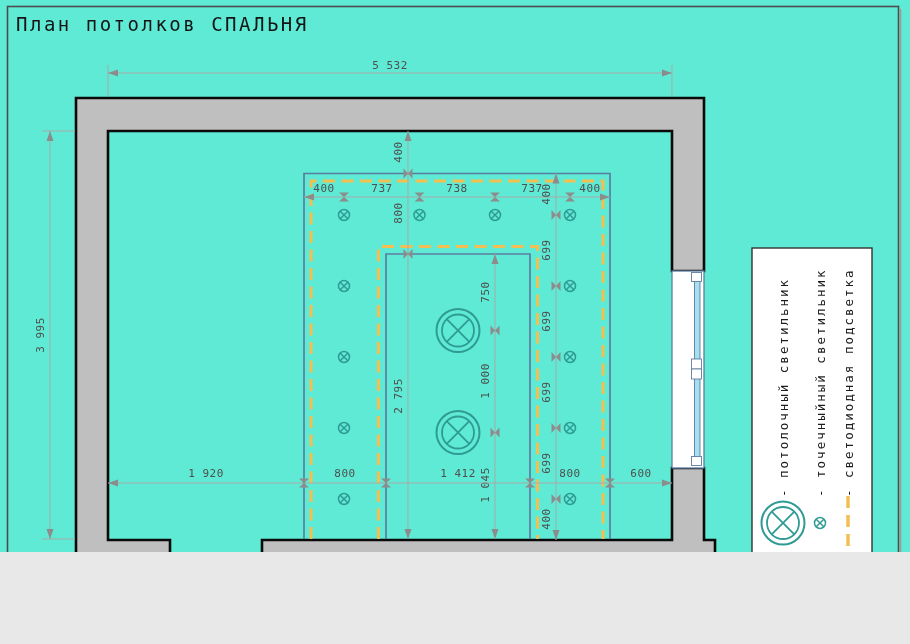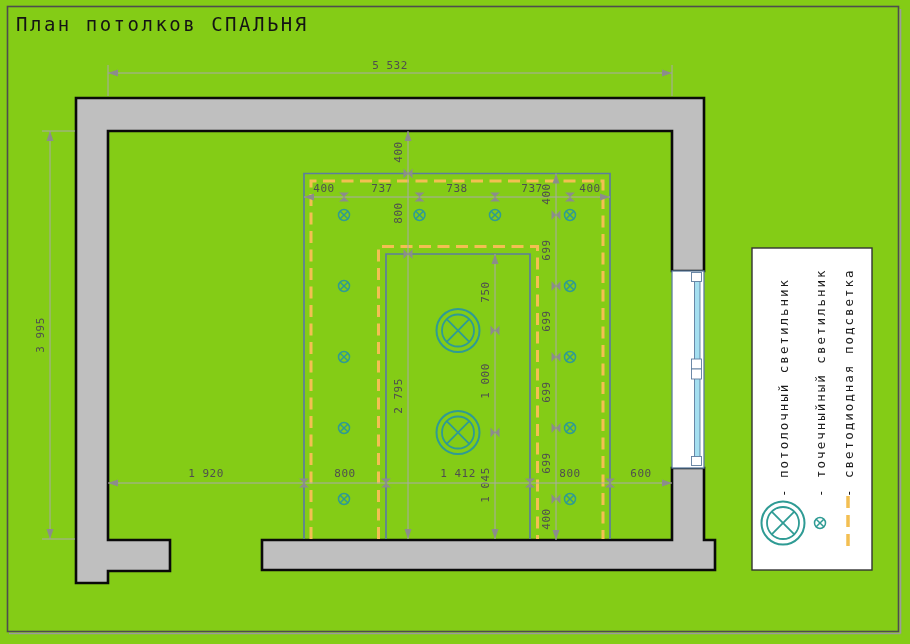--- a/index.html
+++ b/index.html
@@ -1,16 +1,16 @@
 <!DOCTYPE html>
 <html><head>
 <meta charset="utf-8">
 <style>
   html,body{margin:0;padding:0;background:#e8e8e8;}
-  .page{position:relative;width:910px;height:644px;background:#84cc16;overflow:hidden;
+  .page{position:relative;width:910px;height:552px;background:#5eead4;overflow:hidden;
         font-family:"DejaVu Sans Mono","Liberation Mono",monospace;}
   svg{display:block;}
   text{font-family:"DejaVu Sans Mono","Liberation Mono",monospace;}
   .dimtxt{fill:#4f4f4f;font-size:11px;letter-spacing:.5px;}
   .titletxt{fill:#141414;font-size:19px;letter-spacing:2.5px;}
   .legtxt{fill:#1c1c1c;font-size:12.5px;letter-spacing:2px;}
   .dimline{stroke:#a9a9a9;stroke-width:1;fill:none;}
   .dimhead{fill:#8c8c8c;stroke:none;}
   .wall{fill:#bfbfbf;stroke:#0a0a0a;stroke-width:2.6;stroke-linejoin:miter;}
   .ceil{stroke:#5d7d9e;stroke-width:1.7;fill:none;}

